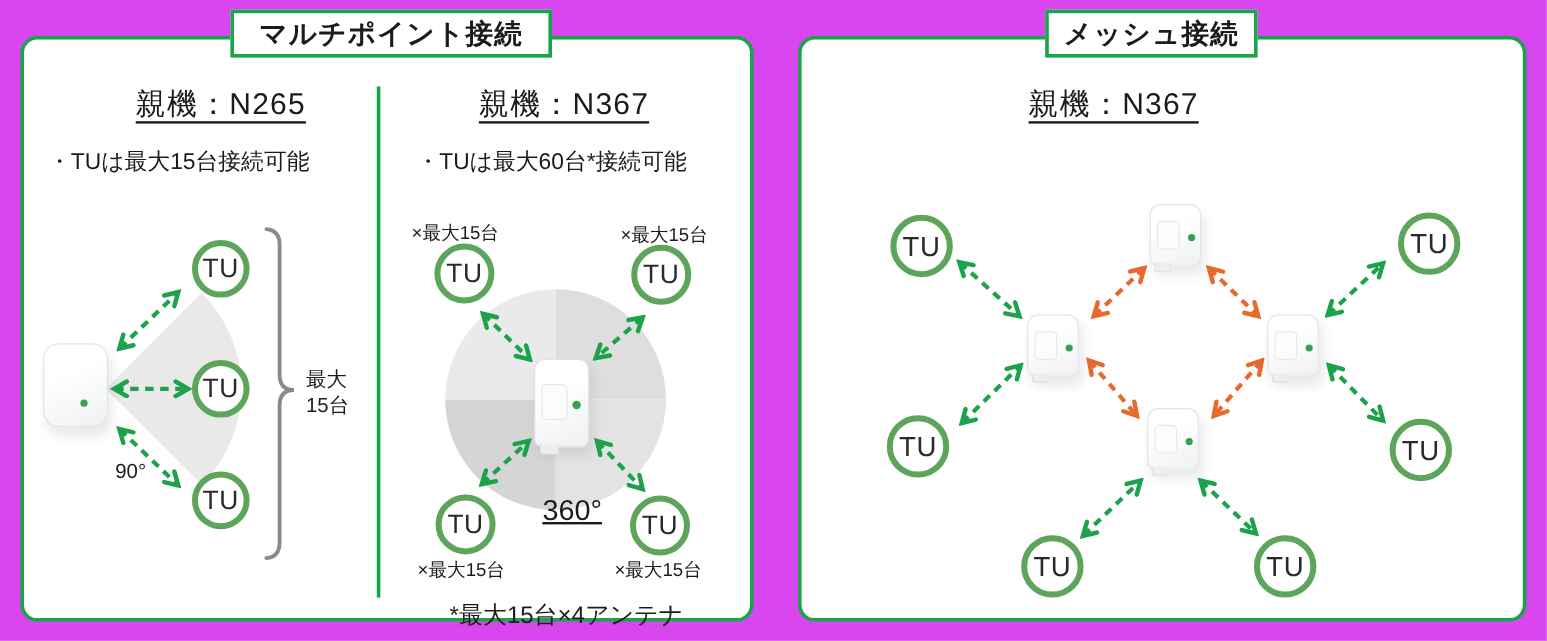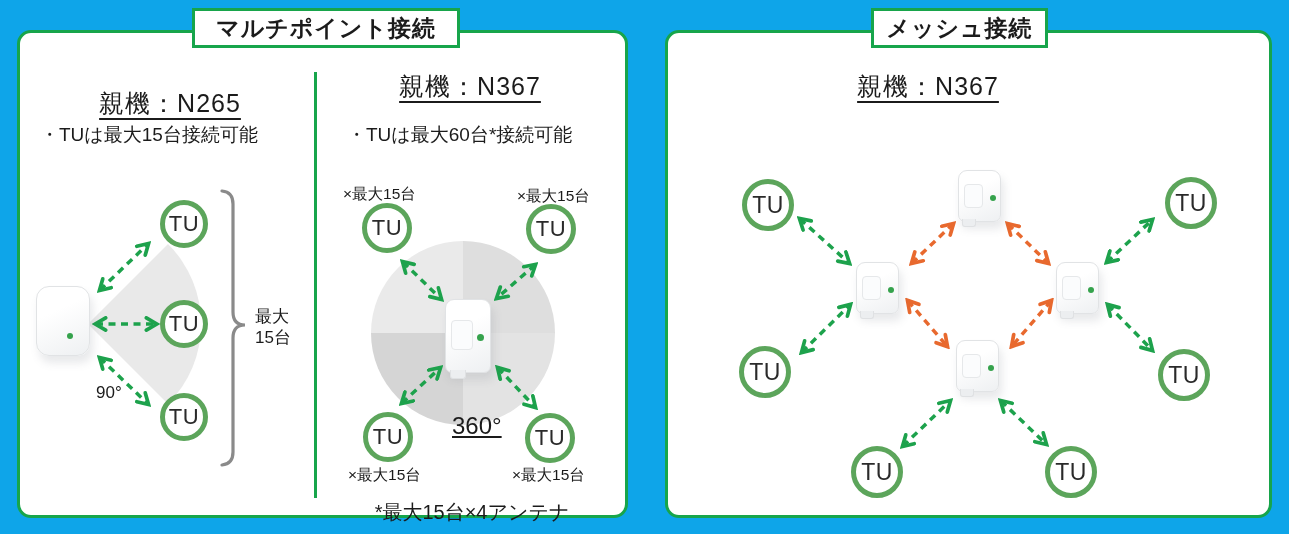--- a/index.html
+++ b/index.html
@@ -5,21 +5,21 @@
   :root{
     --panel_border:#17a54b;
     --tu_ring:#5ca55b;
     --arrow_green:#1da24c;
     --arrow_orange:#e8692e;
     --brace_gray:#8a8a8a;
     --text:#1b1b1b;
   }
   *{margin:0;padding:0;box-sizing:border-box;}
   body{background:#fff;font-family:"Liberation Sans","DejaVu Sans",sans-serif;color:var(--text);}
-  #stage{position:relative;width:1289px;height:534px;background:#0ea5e9;overflow:hidden;}
+  #stage{position:relative;width:1289px;height:534px;background:#d946ef;overflow:hidden;}
 
   .panel{position:absolute;border:3px solid var(--panel_border);border-radius:14px;background:#fff;}
   #panel-multipoint{left:17px;top:30px;width:611px;height:488px;}
   #panel-mesh{left:665px;top:30px;width:607px;height:488px;}
 
   .title-box{position:absolute;top:8px;height:40px;border:3px solid var(--panel_border);
     background:#fff;display:flex;align-items:center;justify-content:center;
     font-size:23px;font-weight:700;letter-spacing:1px;z-index:6;}
   #title-multipoint{left:192px;width:268px;}
   #title-mesh{left:871px;width:177px;}
@@ -118,21 +118,21 @@
     <line class="link o" x1="1051" y1="301" x2="1012" y2="346" marker-start="url(#mo)" marker-end="url(#mo)"></line>
   </svg>
 
   <div class="panel" id="panel-multipoint"></div>
   <div class="panel" id="panel-mesh"></div>
   <div class="divider"></div>
 
   <div class="title-box" id="title-multipoint">マルチポイント接続</div>
   <div class="title-box" id="title-mesh">メッシュ接続</div>
 
-  <div class="heading" style="left:170px;margin-top:17px;">親機：N265</div>
+  <div class="heading" style="left:184px;">親機：N265</div>
   <div class="heading" style="left:470px;">親機：N367</div>
   <div class="heading" style="left:928px;">親機：N367</div>
 
   <div class="bullet" style="left:40px;top:122px;">・TUは最大15台接続可能</div>
   <div class="bullet" style="left:347px;top:122px;">・TUは最大60台*接続可能</div>
 
   <div class="dev" id="dev-n265">
       <div class="dot"></div>
     </div>
   <div class="tu s48" style="left:160px;top:200px;">TU</div>

